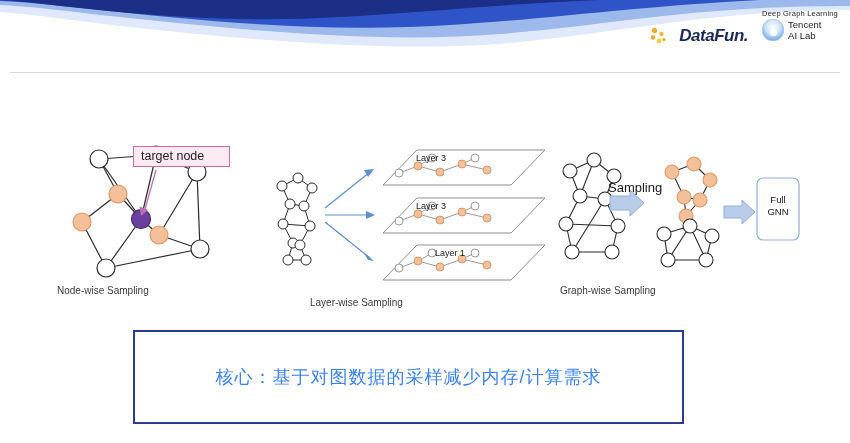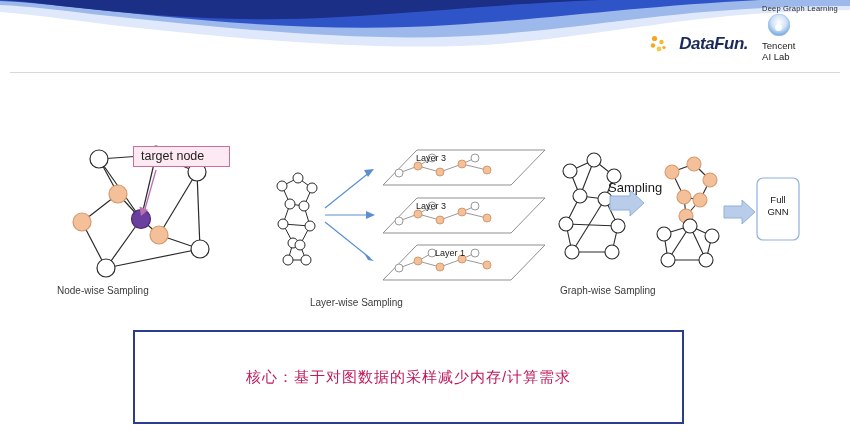--- a/index.html
+++ b/index.html
@@ -68,21 +68,20 @@
   .dgl-line {
     font-size: 7.5px;
     color: #2b2b2b;
     letter-spacing: 0.2px;
     align-self: center;
   }
   .tencent-row {
     display: flex;
     align-items: center;
     gap: 4px;
-    flex-direction: column;
   }
   .tencent-mark {
     width: 22px; height: 22px;
     border-radius: 50%;
     background: radial-gradient(circle at 50% 38%, #ffffff 0%, #cfe2f7 42%, #6ba4de 78%, #3f7fc4 100%);
     position: relative;
     box-shadow: 0 0 0 0.5px #a8c7e6 inset;
   }
   .tencent-mark:after {
     content: "";
@@ -143,22 +142,22 @@
     width: 551px;
     height: 94px;
     border: 2px solid #2b3b8f;
     box-sizing: border-box;
     background: #ffffff;
     display: flex;
     align-items: center;
     justify-content: center;
   }
   .callout-text {
-    font-size: 15px;
-    color: #be185d;
+    font-size: 18px;
+    color: #3b82f6;
     letter-spacing: 1px;
   }
 
   .target-label {
     position: absolute;
     left: 133px;
     top: 146px;
     padding: 2px 25px 3px 7px;
     background: #fde9f2;
     border: 1px solid #d06c9b;

